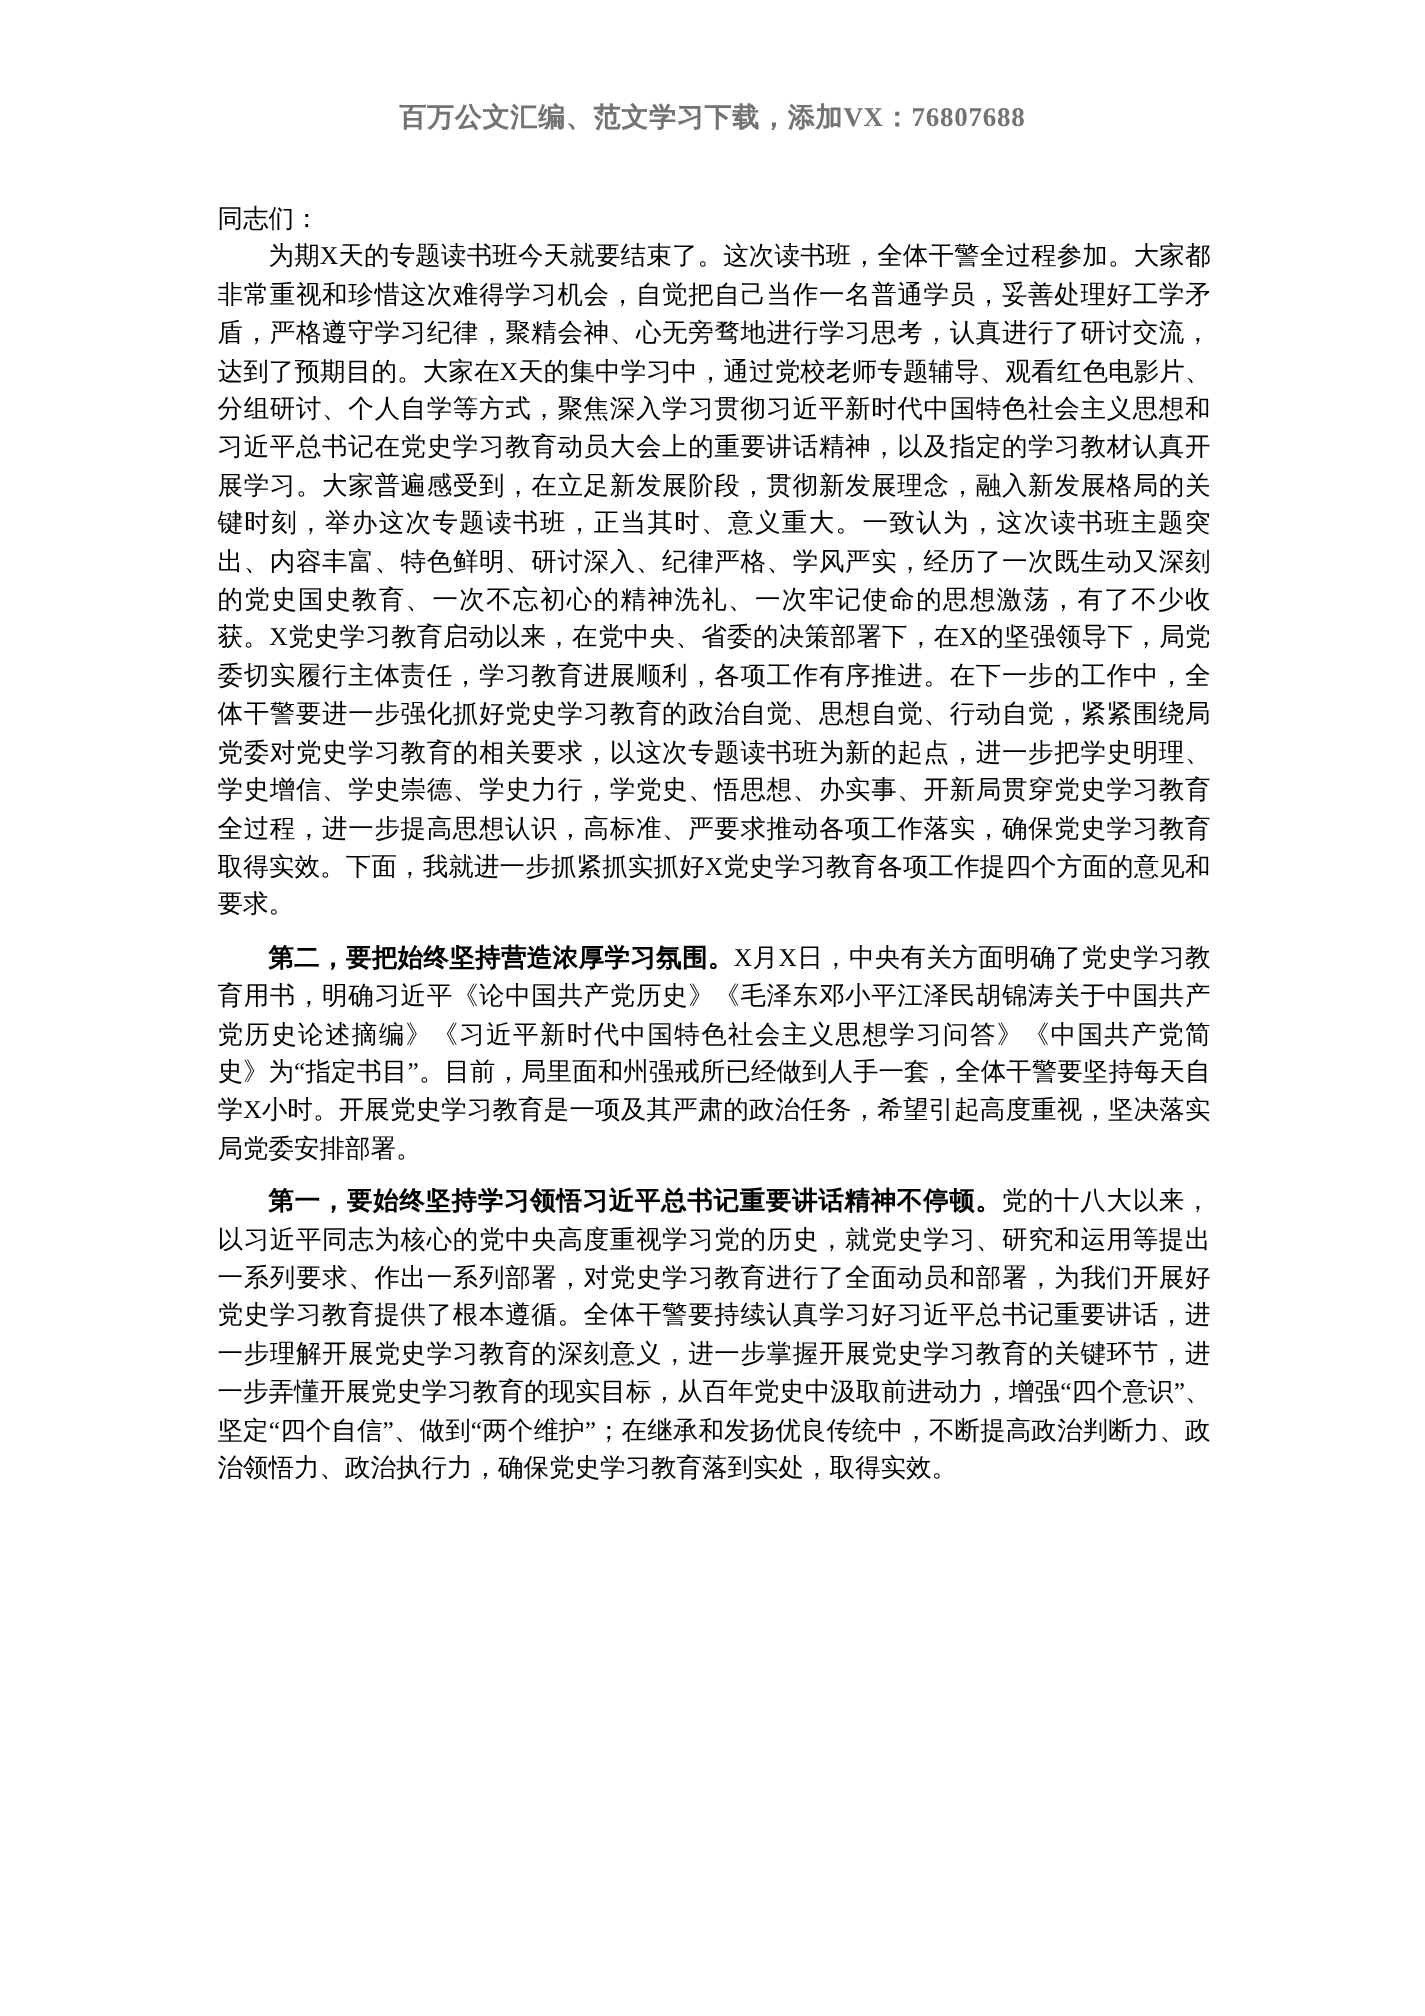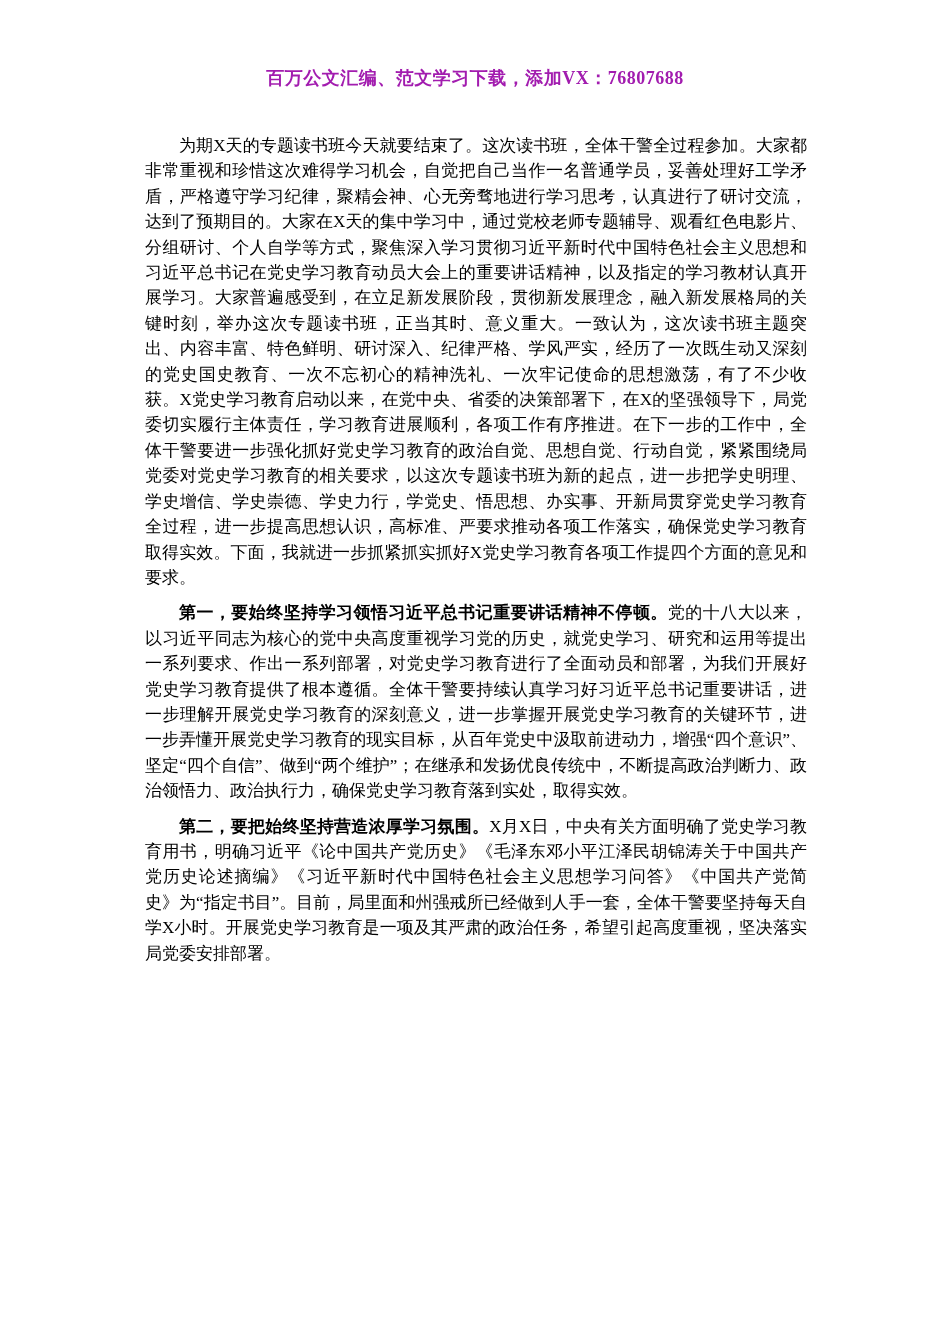--- a/index.html
+++ b/index.html
@@ -45,27 +45,28 @@
   }
   .lead {
     font-weight: bold;
   }
 </style>
 </head>
 <body>
 
 <div class="page">
 
-  <div class="promo" style="color: #a21caf;">百万公文汇编、范文学习下载，添加VX：76807688</div>
+  <div class="promo" style="color: #737373;">百万公文汇编、范文学习下载，添加VX：76807688</div>
 
   <div class="doc-body">
 
+    <p class="salutation">同志们：</p>
 
     <p class="para"><span>为期X天的专题读书班今天就要结束了。这次读书班，全体干警全过程参加。大家都非常重视和珍惜这次难得学习机会，自觉把自己当作一名普通学员，妥善处理好工学矛盾，严格遵守学习纪律，聚精会神、心无旁骛地进行学习思考，认真进行了研讨交流，达到了预期目的。大家在X天的集中学习中，通过党校老师专题辅导、观看红色电影片、分组研讨、个人自学等方式，聚焦深入学习贯彻习近平新时代中国特色社会主义思想和习近平总书记在党史学习教育动员大会上的重要讲话精神，以及指定的学习教材认真开展学习。大家普遍感受到，在立足新发展阶段，贯彻新发展理念，融入新发展格局的关键时刻，举办这次专题读书班，正当其时、意义重大。一致认为，这次读书班主题突出、内容丰富、特色鲜明、研讨深入、纪律严格、学风严实，经历了一次既生动又深刻的党史国史教育、一次不忘初心的精神洗礼、一次牢记使命的思想激荡，有了不少收获。X党史学习教育启动以来，在党中央、省委的决策部署下，在X的坚强领导下，局党委切实履行主体责任，学习教育进展顺利，各项工作有序推进。在下一步的工作中，全体干警要进一步强化抓好党史学习教育的政治自觉、思想自觉、行动自觉，紧紧围绕局党委对党史学习教育的相关要求，以这次专题读书班为新的起点，进一步把学史明理、学史增信、学史崇德、学史力行，学党史、悟思想、办实事、开新局贯穿党史学习教育全过程，进一步提高思想认识，高标准、严要求推动各项工作落实，确保党史学习教育取得实效。下面，我就进一步抓紧抓实抓好X党史学习教育各项工作提四个方面的意见和要求。</span></p>
 
+    <p class="para spaced"><span class="lead">第二，要把始终坚持营造浓厚学习氛围。</span><span>X月X日，中央有关方面明确了党史学习教育用书，明确习近平《论中国共产党历史》《毛泽东邓小平江泽民胡锦涛关于中国共产党历史论述摘编》《习近平新时代中国特色社会主义思想学习问答》《中国共产党简史》为“指定书目”。目前，局里面和州强戒所已经做到人手一套，全体干警要坚持每天自学X小时。开展党史学习教育是一项及其严肃的政治任务，希望引起高度重视，坚决落实局党委安排部署。</span></p>
+
     <p class="para spaced"><span class="lead">第一，要始终坚持学习领悟习近平总书记重要讲话精神不停顿。</span><span>党的十八大以来，以习近平同志为核心的党中央高度重视学习党的历史，就党史学习、研究和运用等提出一系列要求、作出一系列部署，对党史学习教育进行了全面动员和部署，为我们开展好党史学习教育提供了根本遵循。全体干警要持续认真学习好习近平总书记重要讲话，进一步理解开展党史学习教育的深刻意义，进一步掌握开展党史学习教育的关键环节，进一步弄懂开展党史学习教育的现实目标，从百年党史中汲取前进动力，增强“四个意识”、坚定“四个自信”、做到“两个维护”；在继承和发扬优良传统中，不断提高政治判断力、政治领悟力、政治执行力，确保党史学习教育落到实处，取得实效。</span></p>
-
-    <p class="para spaced"><span class="lead">第二，要把始终坚持营造浓厚学习氛围。</span><span>X月X日，中央有关方面明确了党史学习教育用书，明确习近平《论中国共产党历史》《毛泽东邓小平江泽民胡锦涛关于中国共产党历史论述摘编》《习近平新时代中国特色社会主义思想学习问答》《中国共产党简史》为“指定书目”。目前，局里面和州强戒所已经做到人手一套，全体干警要坚持每天自学X小时。开展党史学习教育是一项及其严肃的政治任务，希望引起高度重视，坚决落实局党委安排部署。</span></p>
 
 
   </div>
 
 </div>
 
 </body></html>

